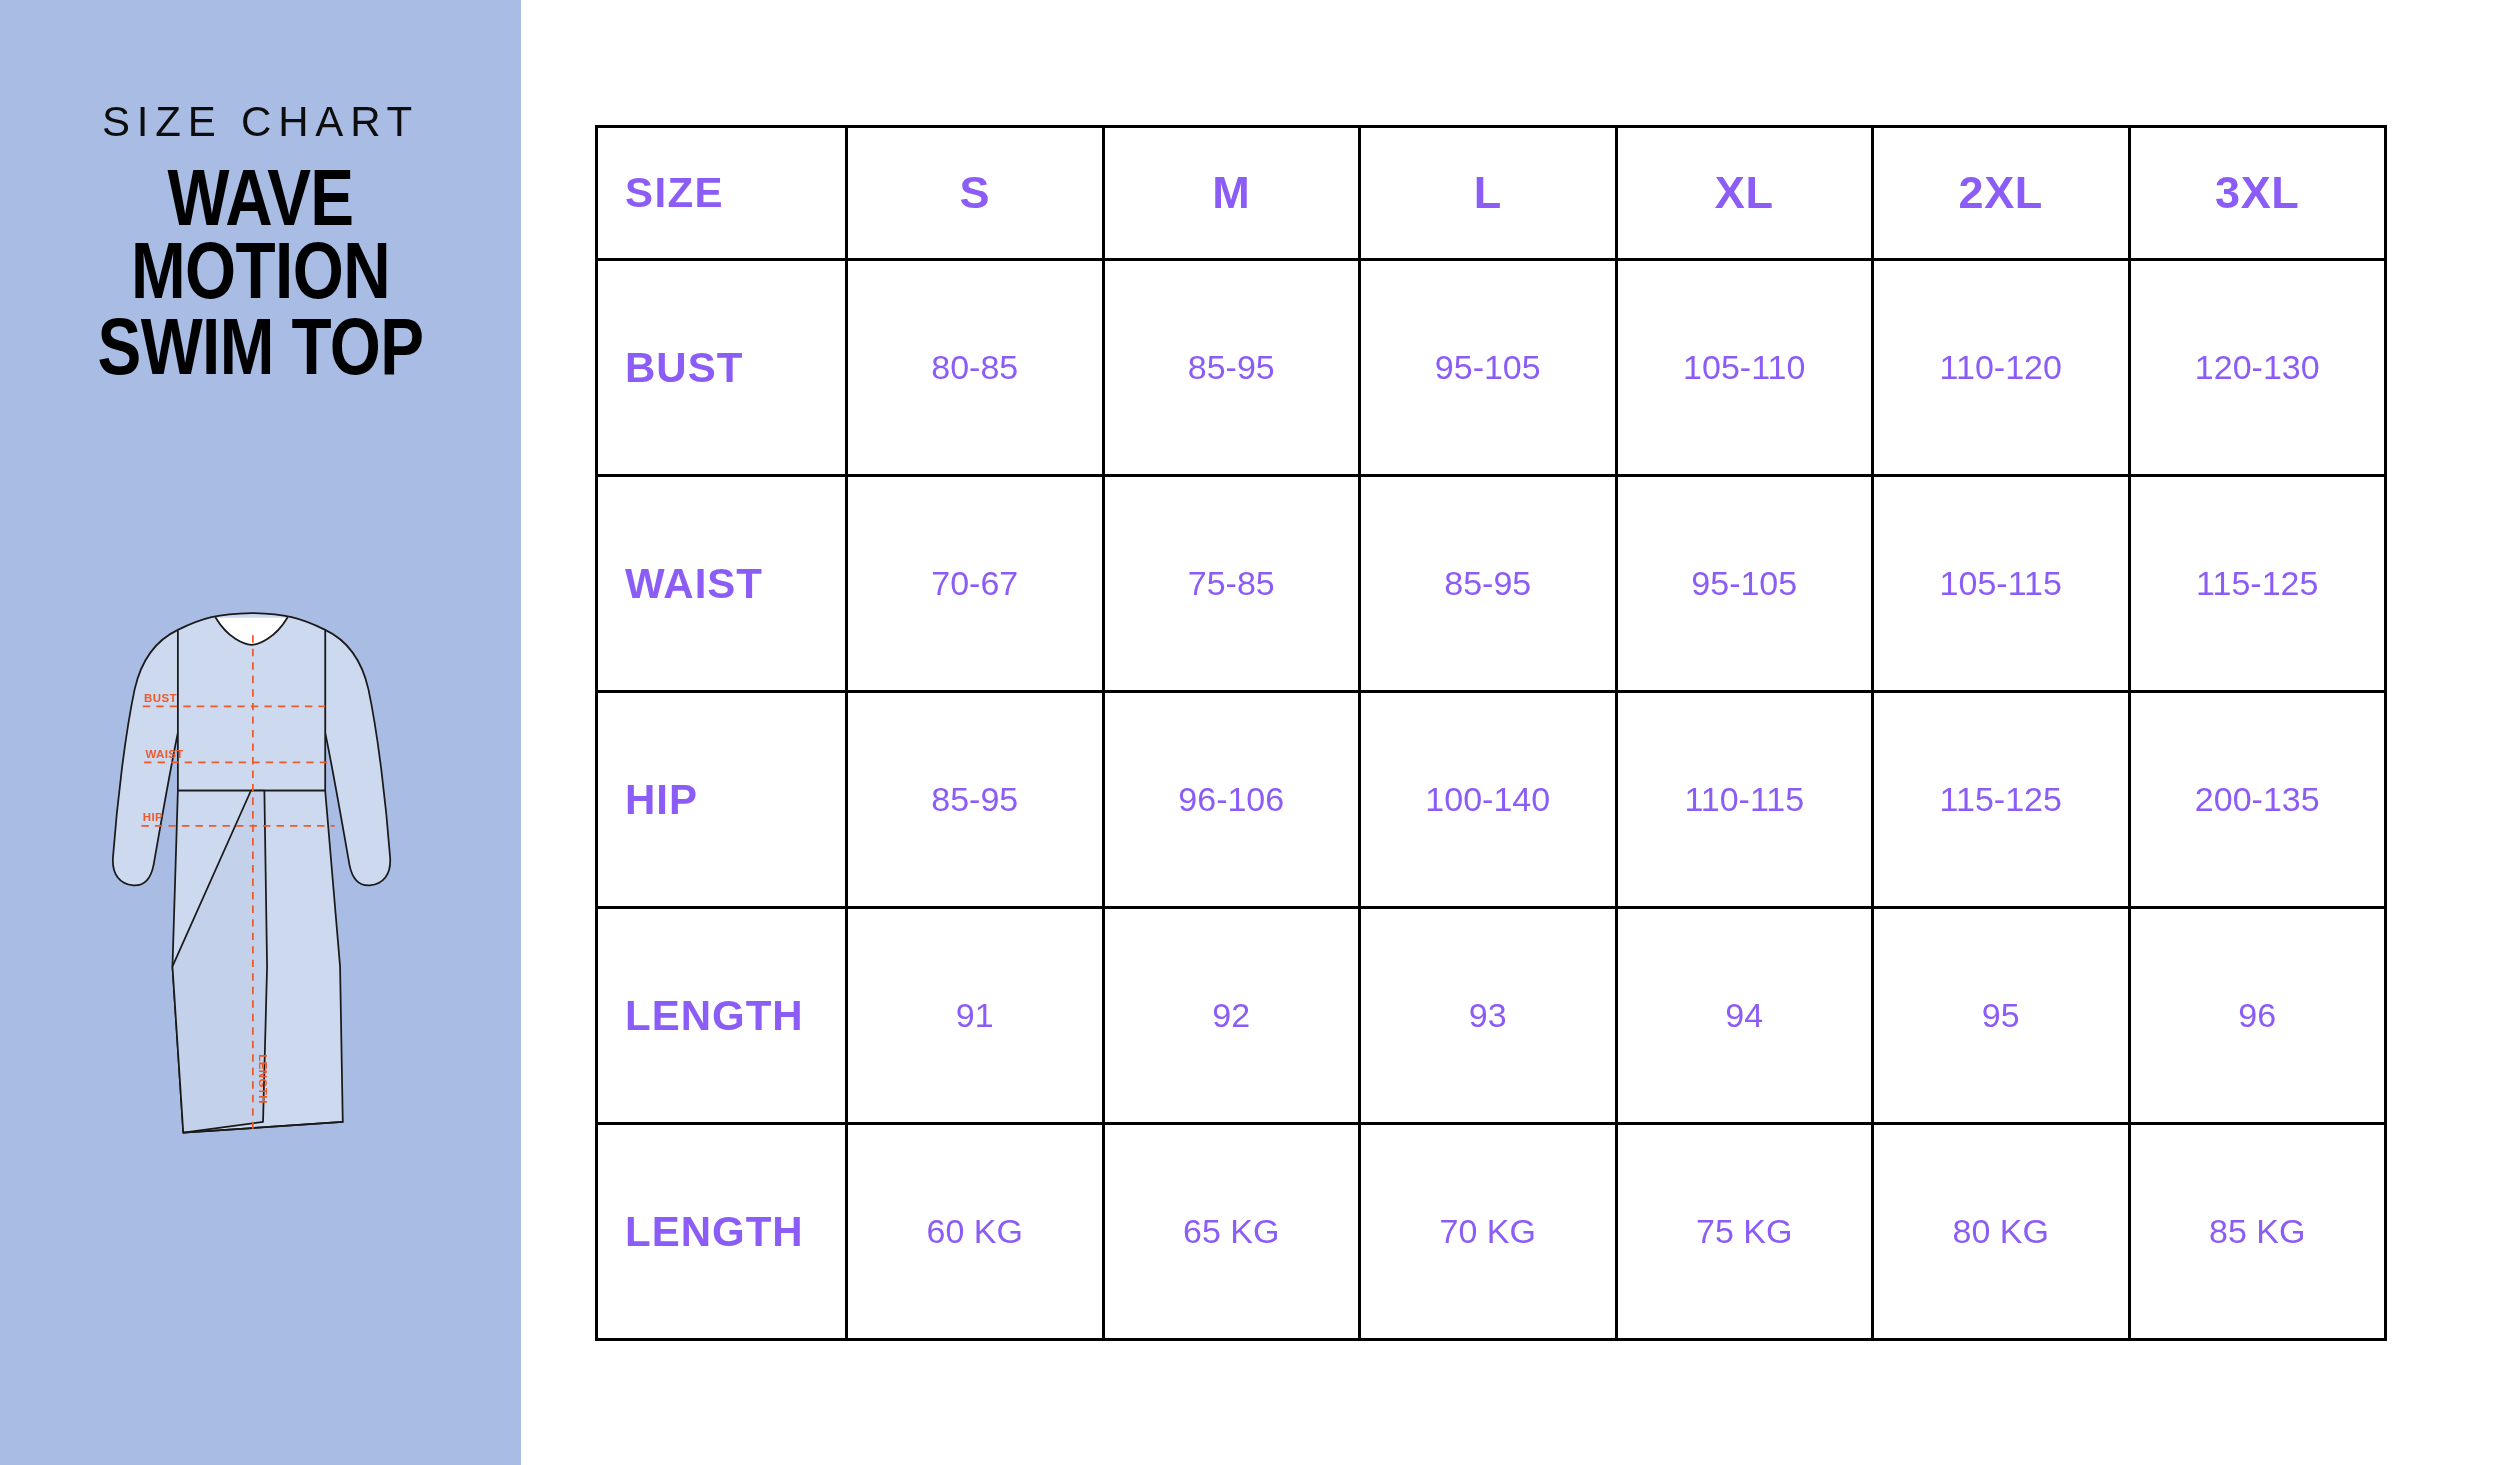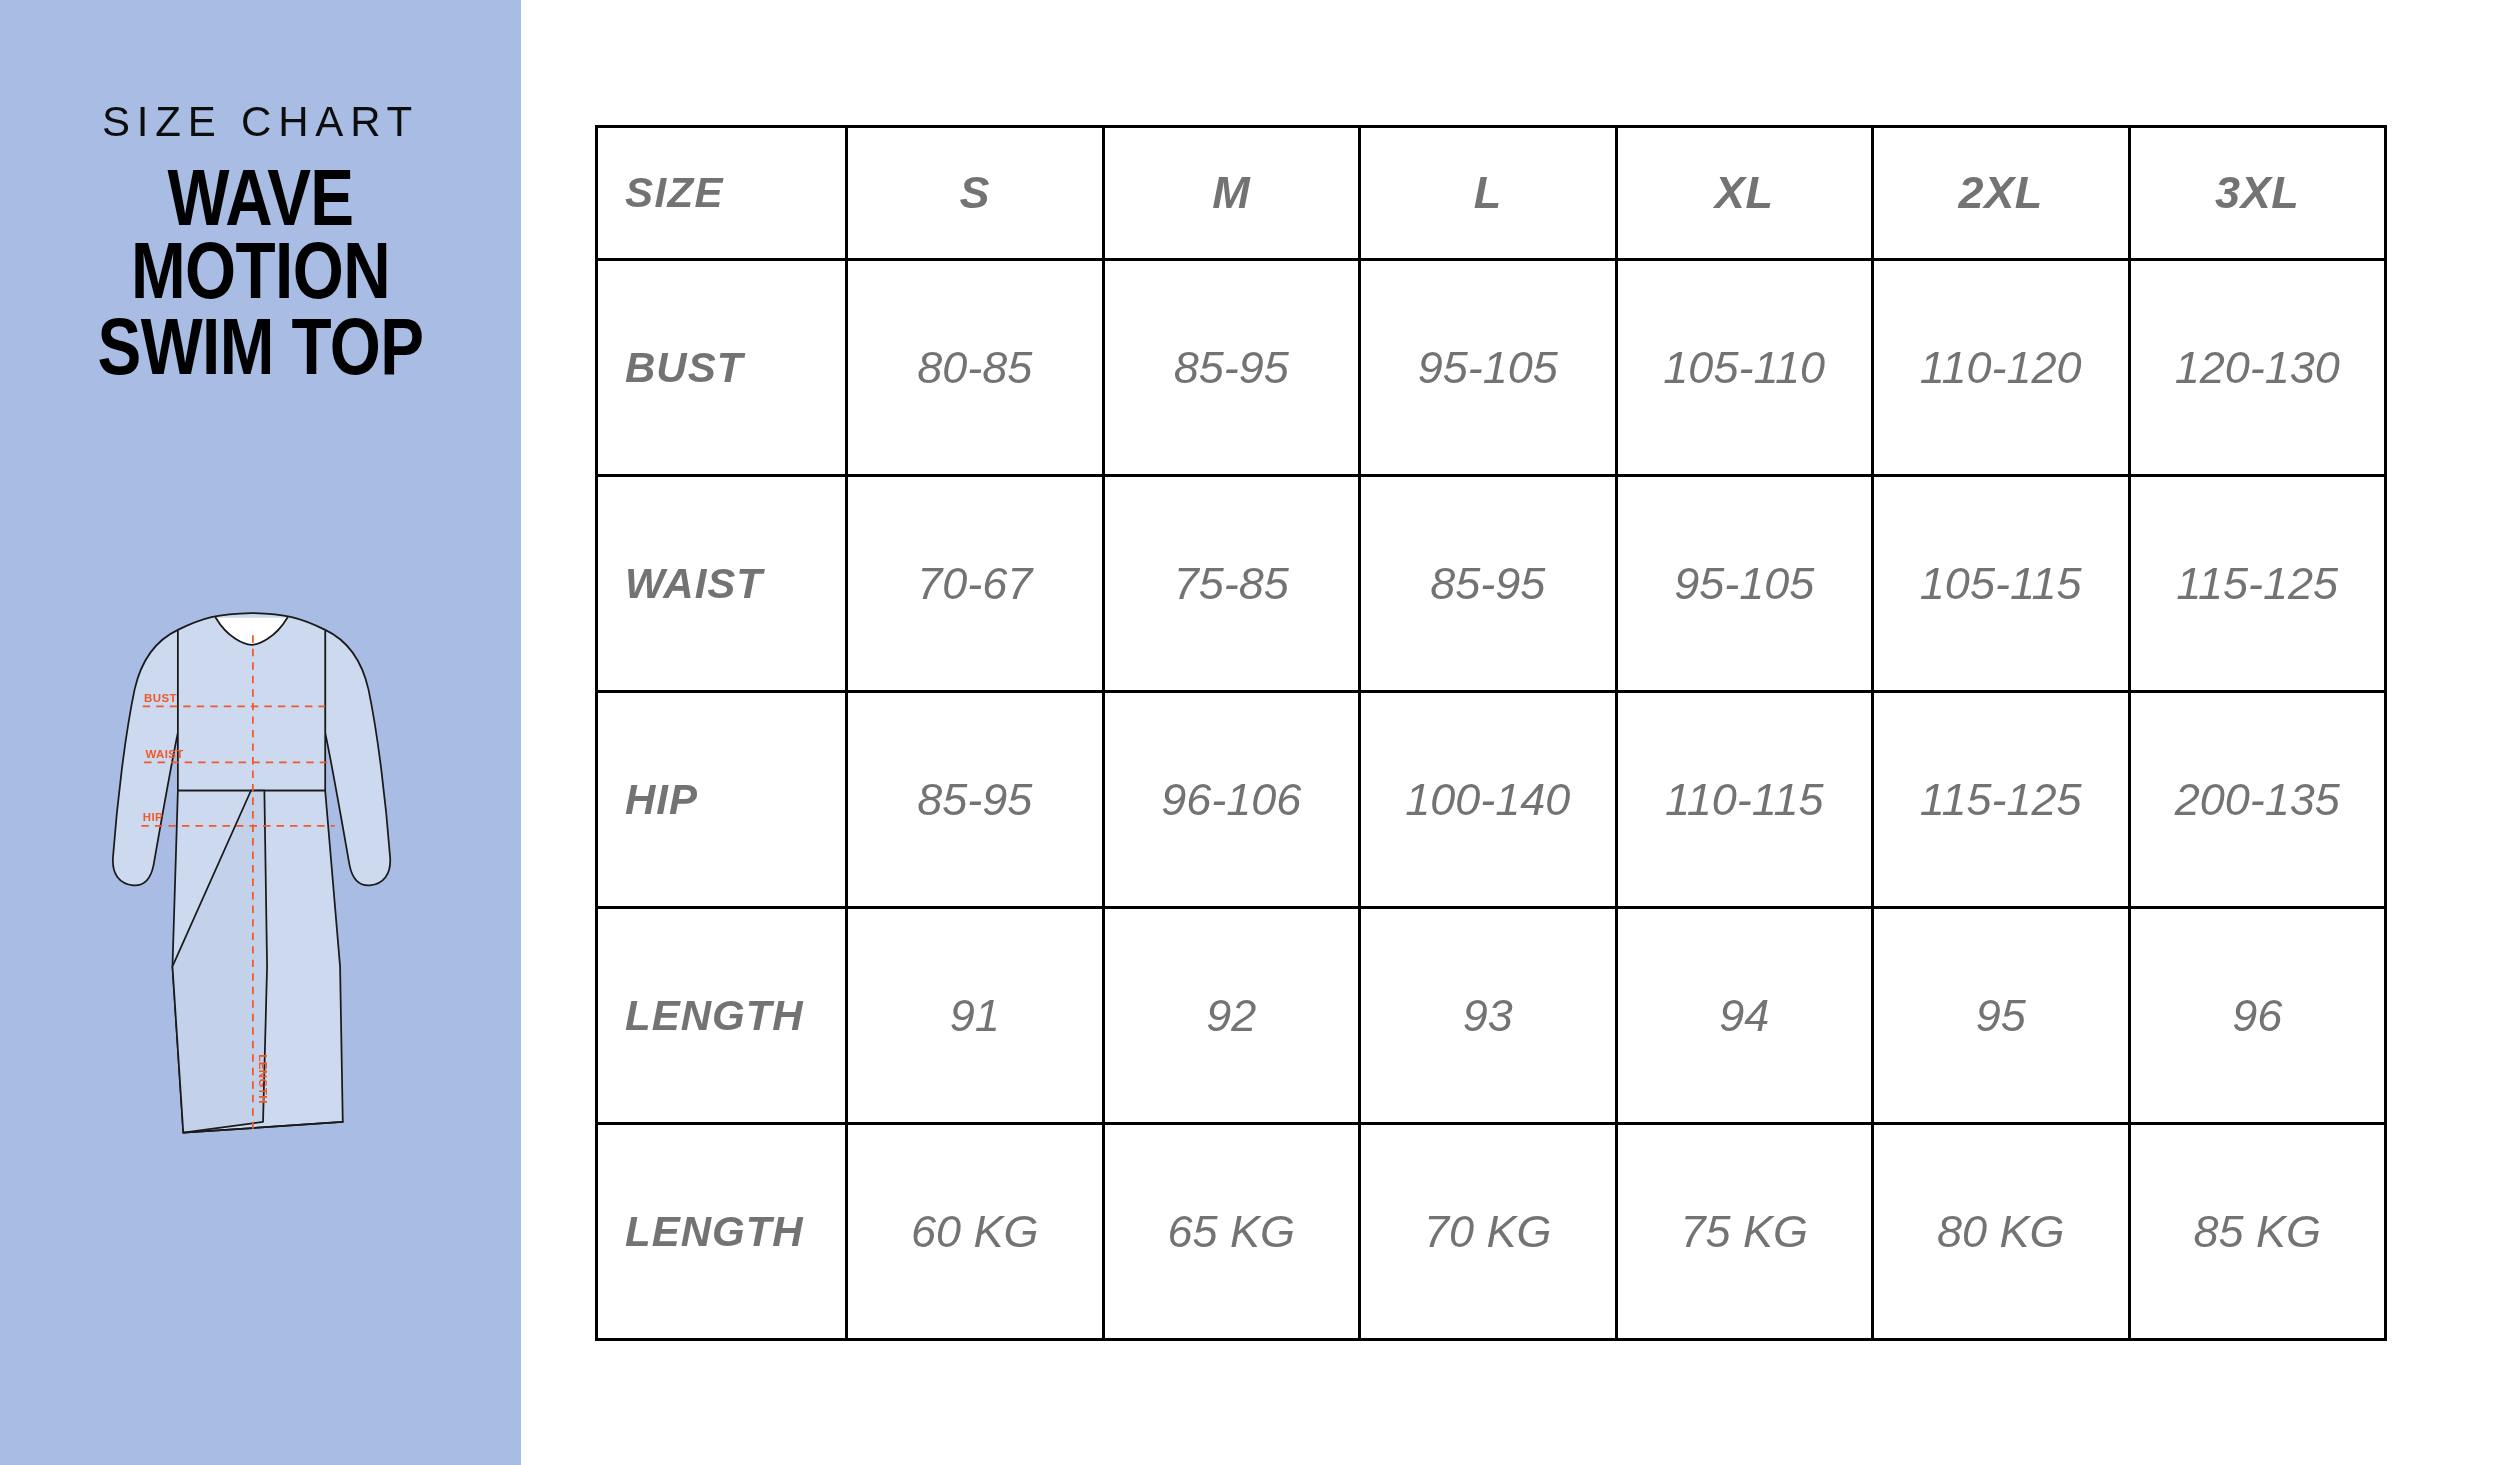--- a/index.html
+++ b/index.html
@@ -100,38 +100,37 @@
     border-collapse: collapse;
     width: 100%;
     table-layout: fixed;
     border: 3.4px solid #000000;
   }
   table.size-table td, table.size-table th {
     border: 3.4px solid #000000;
     text-align: center;
     vertical-align: middle;
     font-family: "Liberation Sans", sans-serif;
-    color: #737373;
-    font-style: italic;
+    color: #8b5cf6;
   }
   table.size-table thead th {
     height: 128px;
     font-size: 45px;
     font-weight: bold;
     letter-spacing: 0.7px;
   }
   table.size-table thead th.row-label-head {
     text-align: left;
     padding-left: 27px;
     font-size: 42px;
     letter-spacing: 1.4px;
   }
   table.size-table tbody td {
     height: 211px;
-    font-size: 45px;
+    font-size: 34px;
     font-weight: 400;
   }
   table.size-table tbody td.row-label {
     text-align: left;
     padding-left: 27px;
     font-weight: bold;
     font-size: 42px;
     letter-spacing: 1px;
   }
   col.label-col { width: 250px; }

